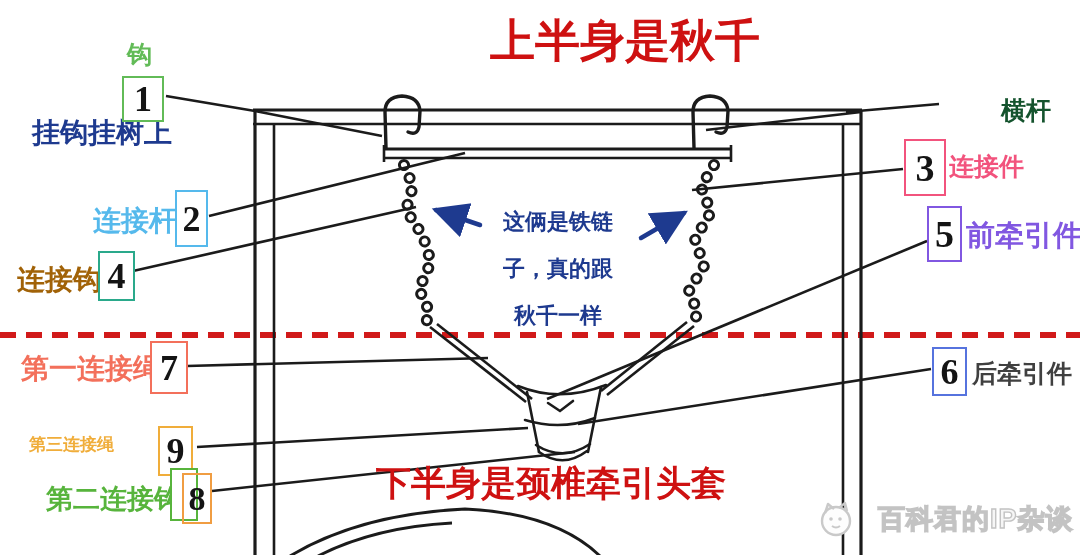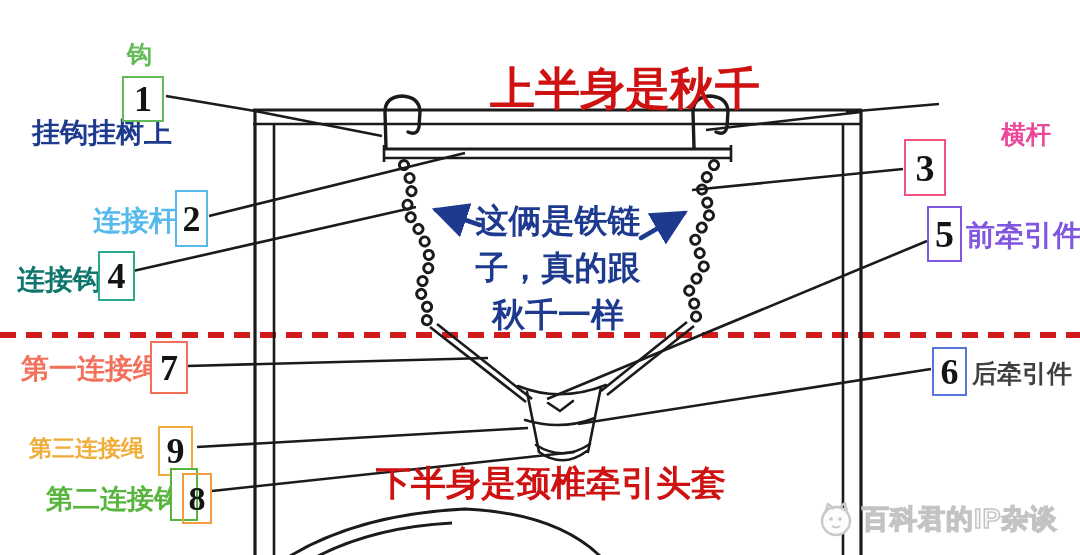--- a/index.html
+++ b/index.html
@@ -2,28 +2,28 @@
 <html><head>
 <meta charset="utf-8">
 <style>
   html,body{margin:0;padding:0;background:#fff;}
   .stage{position:relative;width:1080px;height:555px;background:#ffffff;overflow:hidden;
          font-family:"Liberation Sans",sans-serif;}
   .stage svg.drawing{position:absolute;left:0;top:0;z-index:1;}
   .abs{position:absolute;z-index:3;}
   .title{font-weight:900;white-space:nowrap;letter-spacing:0px;line-height:1.1;}
   .navy-serif{font-family:"Liberation Serif",serif;font-weight:700;white-space:nowrap;}
-  .note-block{text-align:center;line-height:47px;font-size:33px;}
+  .note-block{text-align:center;line-height:47px;font-size:22px;}
   .lbl{font-size:28px;font-weight:700;white-space:nowrap;}
   .numbox{position:absolute;z-index:3;background:#ffffff;border:2.5px solid #999;
           display:flex;align-items:center;justify-content:center;
           font-family:"Liberation Serif",serif;font-weight:700;color:#141414;}
   .wm{z-index:4;display:flex;align-items:center;gap:6px;}
   .wm-text{font-size:27px;font-weight:700;color:#f6f6f6;-webkit-text-stroke:1.4px #c3c3c3;
-           letter-spacing:1px;white-space:nowrap;}
+           letter-spacing:1px;white-space:nowrap;padding-left:16px;}
 </style>
 </head>
 <body>
 
 <div class="stage">
 
   <svg class="drawing" width="1080" height="555" viewBox="0 0 1080 555">
     <defs>
       <marker id="ah" markerWidth="10" markerHeight="10" refX="7" refY="4" orient="auto">
         <path d="M0,0 L8,4 L0,8 Z" fill="#1e3a8f"></path>
@@ -97,54 +97,55 @@
       <line x1="927" y1="241" x2="547" y2="399"></line>
       <line x1="931" y1="369" x2="578" y2="424"></line>
     </g>
 
     <g fill="none" stroke-width="4.5" stroke-linecap="round">
       <path d="M480,225 L436,210" marker-end="url(#ah)" style="stroke: rgb(30, 58, 143);"></path>
       <path d="M641,238 L684,213" marker-end="url(#ah)" style="stroke: rgb(30, 58, 143);"></path>
     </g>
   </svg>
 
-  <div class="abs title" style="left: 490px; top: 16px; font-size: 45px; color: rgb(206, 17, 17); margin-top: 48px;">上半身是秋千</div>
+  <div class="abs title" style="left: 490px; top: 16px; font-size: 45px; color: rgb(206, 17, 17);">上半身是秋千</div>
 
   <div class="abs title" style="left: 376px; top: 464px; font-size: 35px; color: rgb(206, 17, 17);">下半身是颈椎牵引头套</div>
 
   <div class="abs navy-serif" style="left: 32px; top: 114px; font-size: 28px; color: rgb(30, 58, 143); font-family: Liberation Serif, serif;">挂钩挂树上</div>
 
   <div class="abs navy-serif note-block" style="left: 452px; top: 198px; width: 212px; color: rgb(30, 58, 143);">
     <div>这俩是铁链</div>
     <div>子，真的跟</div>
     <div>秋千一样</div>
   </div>
 
   <div class="abs lbl" style="left: 127px; top: 38px; font-size: 25px; color: rgb(98, 187, 87);">钩</div>
   <div class="numbox" style="left: 122px; top: 76px; width: 38px; height: 42px; font-size: 36px; border-color: rgb(98, 187, 87);">1</div>
 
   <div class="abs lbl" style="left: 93px; top: 202px; color: rgb(85, 185, 236);">连接杆</div>
   <div class="numbox" style="left: 175px; top: 190px; width: 29px; height: 53px; font-size: 36px; border-color: rgb(85, 185, 236);">2</div>
 
-  <div class="abs lbl" style="left: 17px; top: 261px; color: #0f766e; text-align: right;">连接钩</div>
+  <div class="abs lbl" style="left: 17px; top: 261px; color: #a16207; text-align: right;">连接钩</div>
   <div class="numbox" style="left: 98px; top: 251px; width: 33px; height: 46px; font-size: 36px; border-color: rgb(42, 169, 139);">4</div>
 
   <div class="abs lbl" style="left: 21px; top: 350px; color: rgb(243, 112, 91);">第一连接绳</div>
   <div class="numbox" style="left: 150px; top: 341px; width: 34px; height: 49px; font-size: 36px; border-color: rgb(243, 112, 91);">7</div>
 
-  <div class="abs lbl" style="left: 29px; top: 433px; font-size: 23px; color: rgb(240, 173, 58);">第三连接绳</div>
+  <div class="abs lbl" style="left: 29px; top: 433px; font-size: 17px; color: rgb(240, 173, 58);">第三连接绳</div>
   <div class="numbox" style="left: 158px; top: 426px; width: 31px; height: 46px; font-size: 36px; border-color: rgb(240, 173, 58);">9</div>
 
   <div class="abs lbl" style="left: 46px; top: 481px; font-size: 27px; color: rgb(87, 180, 60);">第二连接钩</div>
   <div class="numbox" style="left: 170px; top: 468px; width: 24px; height: 49px; background: rgb(255, 255, 255); border-color: rgb(87, 180, 60);"></div>
   <div class="numbox" style="left: 182px; top: 473px; width: 26px; height: 47px; background: transparent; font-size: 34px; border-color: rgb(240, 157, 66);">8</div>
 
-  <div class="abs lbl" style="left: 1001px; top: 94px; font-size: 25px; color: #ec4899; margin-top: 24px;">横杆</div>
+  <div class="abs lbl" style="left: 1001px; top: 94px; font-size: 25px; color: #14532d;">横杆</div>
 
   <div class="numbox" style="left: 904px; top: 139px; width: 38px; height: 53px; font-size: 38px; border-color: rgb(242, 83, 125);">3</div>
+  <div class="abs lbl" style="left: 949px; top: 150px; font-size: 25px; color: rgb(242, 83, 125);">连接件</div>
 
   <div class="numbox" style="left: 927px; top: 206px; width: 31px; height: 52px; font-size: 38px; border-color: rgb(129, 87, 225);">5</div>
   <div class="abs lbl" style="left: 966px; top: 216px; font-size: 29px; color: rgb(129, 87, 225);">前牵引件</div>
 
   <div class="numbox" style="left: 932px; top: 347px; width: 31px; height: 45px; font-size: 36px; border-color: rgb(86, 115, 222);">6</div>
   <div class="abs lbl" style="left: 972px; top: 357px; font-size: 25px; color: #404040;">后牵引件</div>
 
   <div class="abs wm" style="left:814px;top:498px;">
     <svg width="42" height="42" viewBox="0 0 42 42">
       <circle cx="22" cy="23" r="14" fill="#fdfdfd" stroke="#c9c9c9" stroke-width="2.4"></circle>

